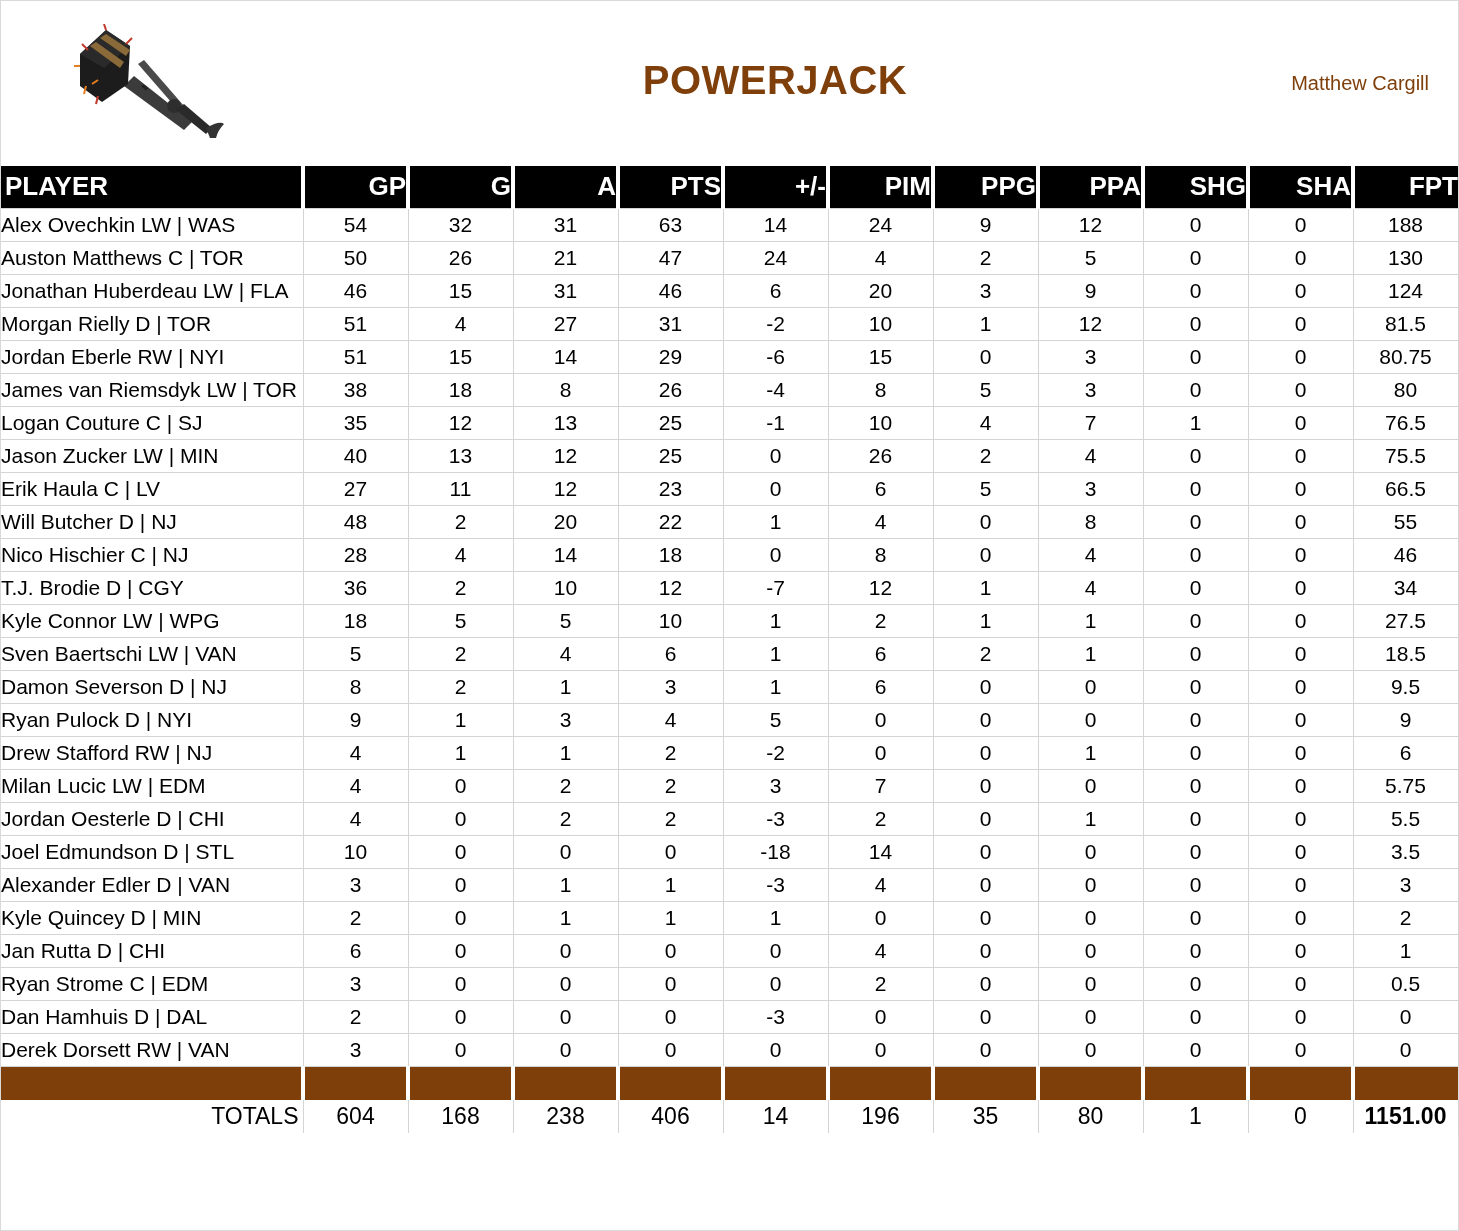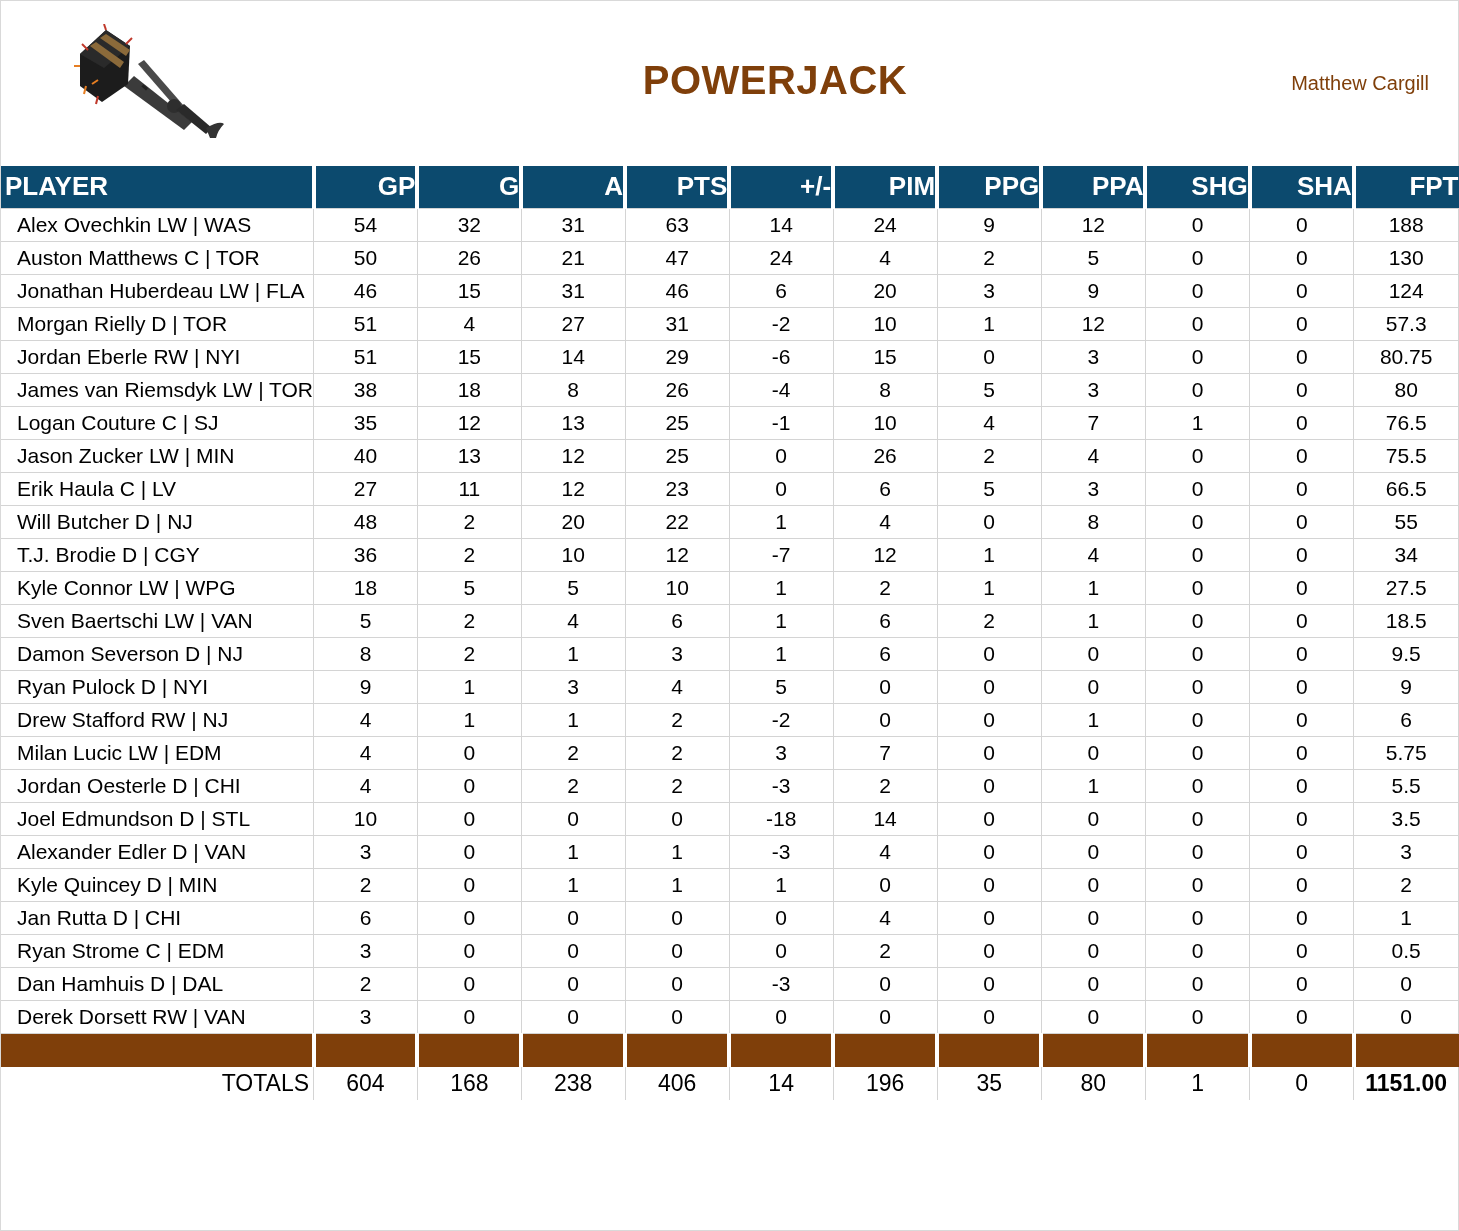--- a/index.html
+++ b/index.html
@@ -26,21 +26,21 @@
     table.stats th {
       height: 42px; color: #fff; font-size: 26px; font-weight: bold;
       text-align: right; padding: 0; border-left: 4px solid #fff; border-right: 0;
       box-sizing: border-box;
     }
     table.stats th:first-child { text-align: left; padding-left: 4px; border-left: 0; }
     table.stats td {
       height: 33px; font-size: 21px; text-align: center; padding: 0;
       border: 1px solid #d4d4d4; box-sizing: border-box; white-space: nowrap;
     }
-    table.stats td.player { text-align: left; padding-left: 16px; border-left: 0; }
+    table.stats td.player { text-align: left; padding-left: 0; border-left: 0; }
     tr.sep td { height: 34px; border: 0; border-left: 4px solid #fff; }
     tr.sep td:first-child { border-left: 0; }
     tr.totals td { height: 33px; border-top: 0; border-bottom: 0; font-size: 23px; }
     tr.totals td.totals-label { text-align: right; padding-right: 4px; border-left: 0; }
     tr.totals td.fpt-total { font-weight: bold; }
   </style>
 </head>
 <body>
 
 <div class="frame"></div>
@@ -84,21 +84,21 @@
       <col class="c-num">
       <col class="c-num">
       <col class="c-num">
       <col class="c-num">
       <col class="c-num">
       <col class="c-num">
       <col class="c-num">
       <col class="c-num">
   </colgroup>
   <thead>
-    <tr style="background:#0c4a6e;">
+    <tr style="background:#000000;">
       <th>PLAYER</th>
       <th>GP</th>
       <th>G</th>
       <th>A</th>
       <th>PTS</th>
       <th>+/-</th>
       <th>PIM</th>
       <th>PPG</th>
       <th>PPA</th>
       <th>SHG</th>
@@ -154,21 +154,21 @@
         <td>51</td>
         <td>4</td>
         <td>27</td>
         <td>31</td>
         <td>-2</td>
         <td>10</td>
         <td>1</td>
         <td>12</td>
         <td>0</td>
         <td>0</td>
-        <td>57.3</td>
+        <td>81.5</td>
       </tr>
       <tr>
         <td class="player">Jordan Eberle RW | NYI</td>
         <td>51</td>
         <td>15</td>
         <td>14</td>
         <td>29</td>
         <td>-6</td>
         <td>15</td>
         <td>0</td>
@@ -239,20 +239,34 @@
         <td>2</td>
         <td>20</td>
         <td>22</td>
         <td>1</td>
         <td>4</td>
         <td>0</td>
         <td>8</td>
         <td>0</td>
         <td>0</td>
         <td>55</td>
+      </tr>
+      <tr>
+        <td class="player">Nico Hischier C | NJ</td>
+        <td>28</td>
+        <td>4</td>
+        <td>14</td>
+        <td>18</td>
+        <td>0</td>
+        <td>8</td>
+        <td>0</td>
+        <td>4</td>
+        <td>0</td>
+        <td>0</td>
+        <td>46</td>
       </tr>
       <tr>
         <td class="player">T.J. Brodie D | CGY</td>
         <td>36</td>
         <td>2</td>
         <td>10</td>
         <td>12</td>
         <td>-7</td>
         <td>12</td>
         <td>1</td>

